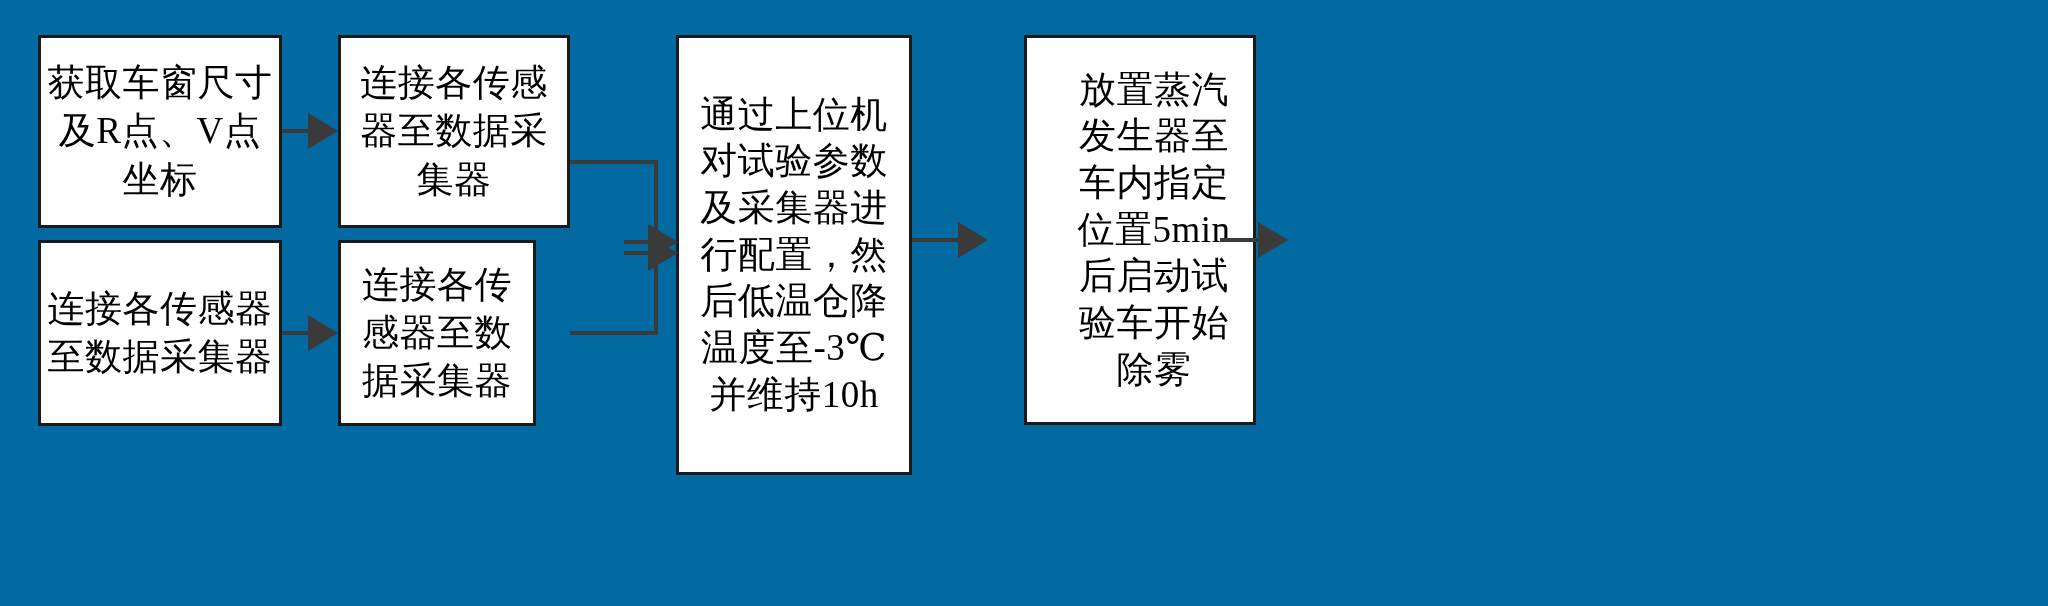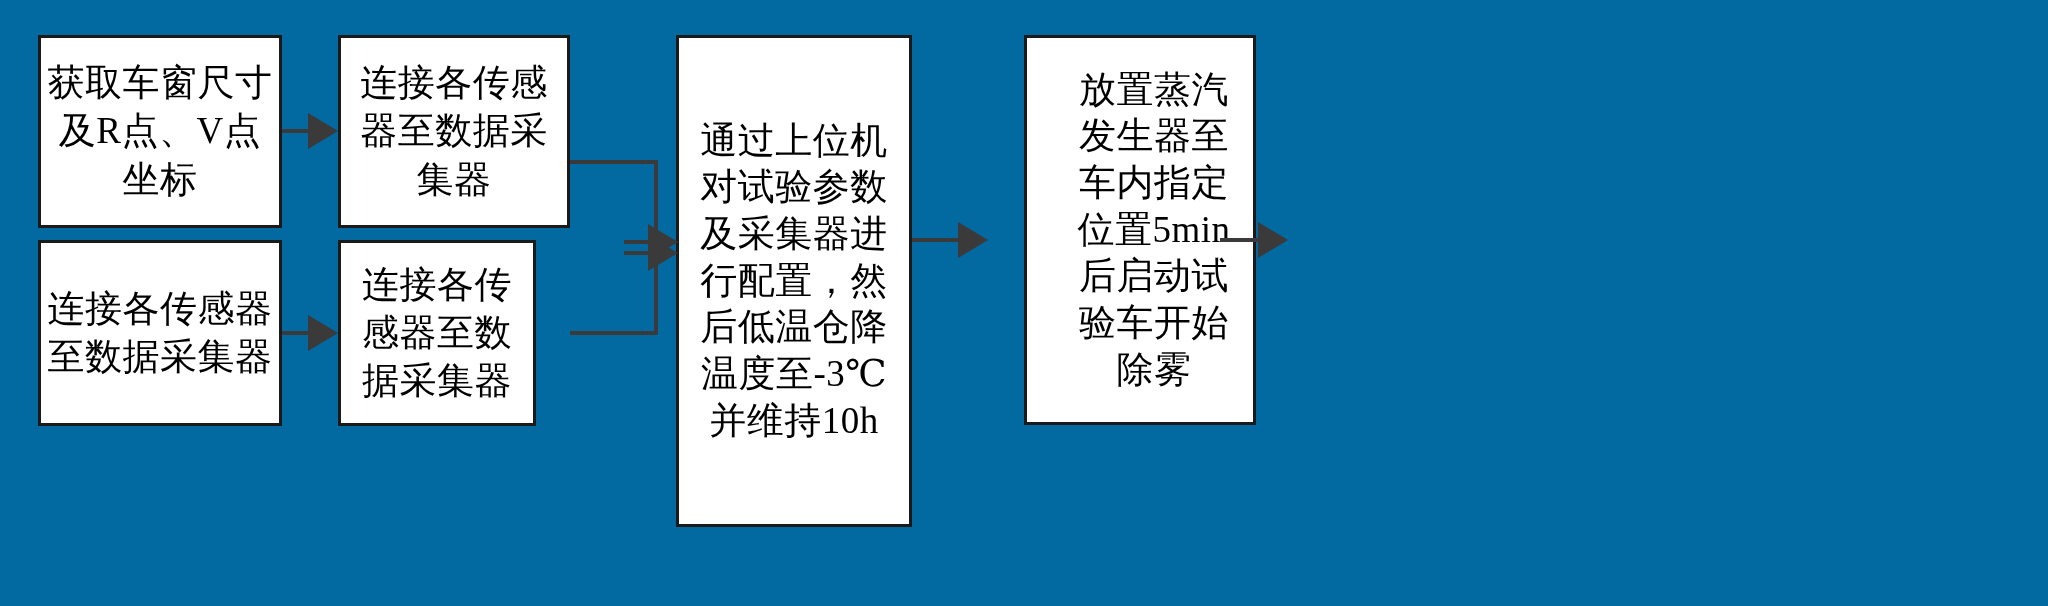--- a/index.html
+++ b/index.html
@@ -37,21 +37,21 @@
     word-break: break-all;
   }
   
   .n1 { left: 38px;  top: 35px;  width: 244px; height: 193px; }
   .n2 { left: 338px; top: 35px;  width: 232px; height: 193px; }
   .n3 { left: 38px;  top: 240px; width: 244px; height: 186px; }
   .n4 { left: 338px; top: 240px; width: 198px; height: 186px; }
   .n1 .label, .n2 .label, .n3 .label, .n4 .label { font-size: 37px; }
 
   
-  .n5 { left: 676px;  top: 35px; width: 236px; height: 492px; }
+  .n5 { left: 676px;  top: 35px; width: 236px; height: 440px; }
   .n6 { left: 1024px;  top: 35px; width: 232px; height: 390px; padding-left: 28px; }
   .n7 { left: 1292px; top: 35px; width: 238px; height: 390px; }
   .n5 .label, .n6 .label, .n7 .label { font-size: 37px; line-height: 1.26; }
 
   
   .ln {
     position: absolute;
     background: #3a3a3a;
   }
   .hline { height: 4px; }

